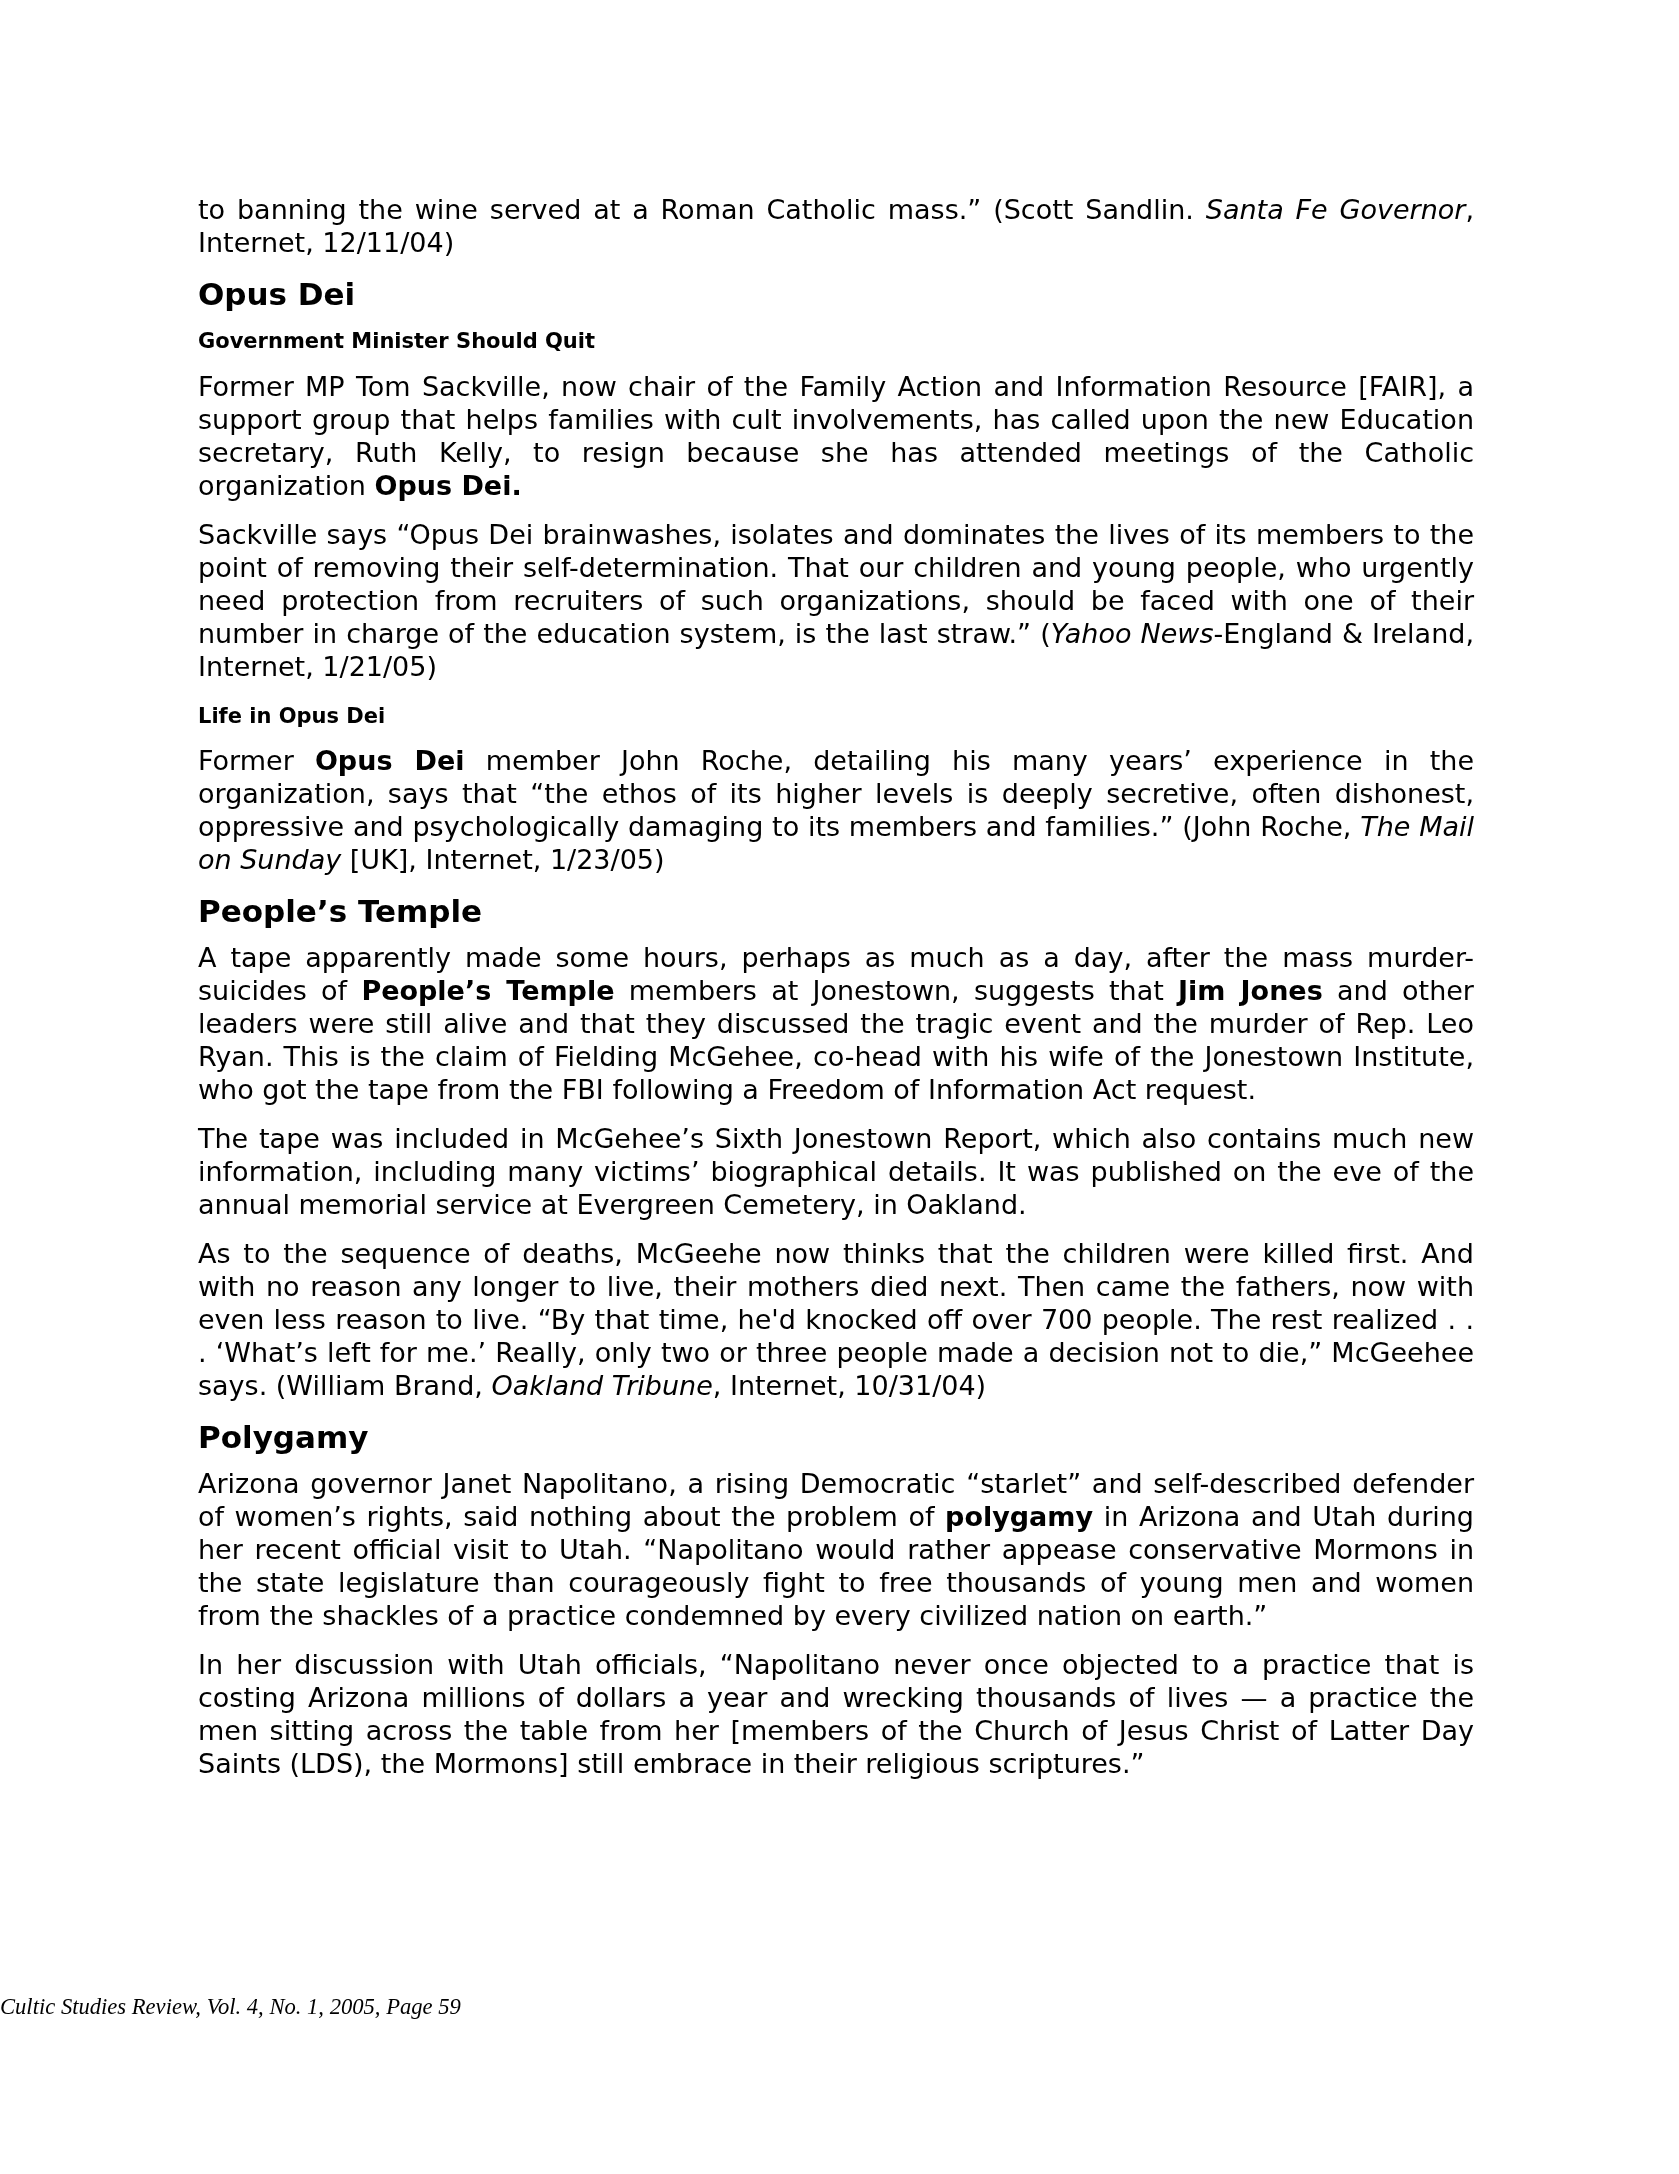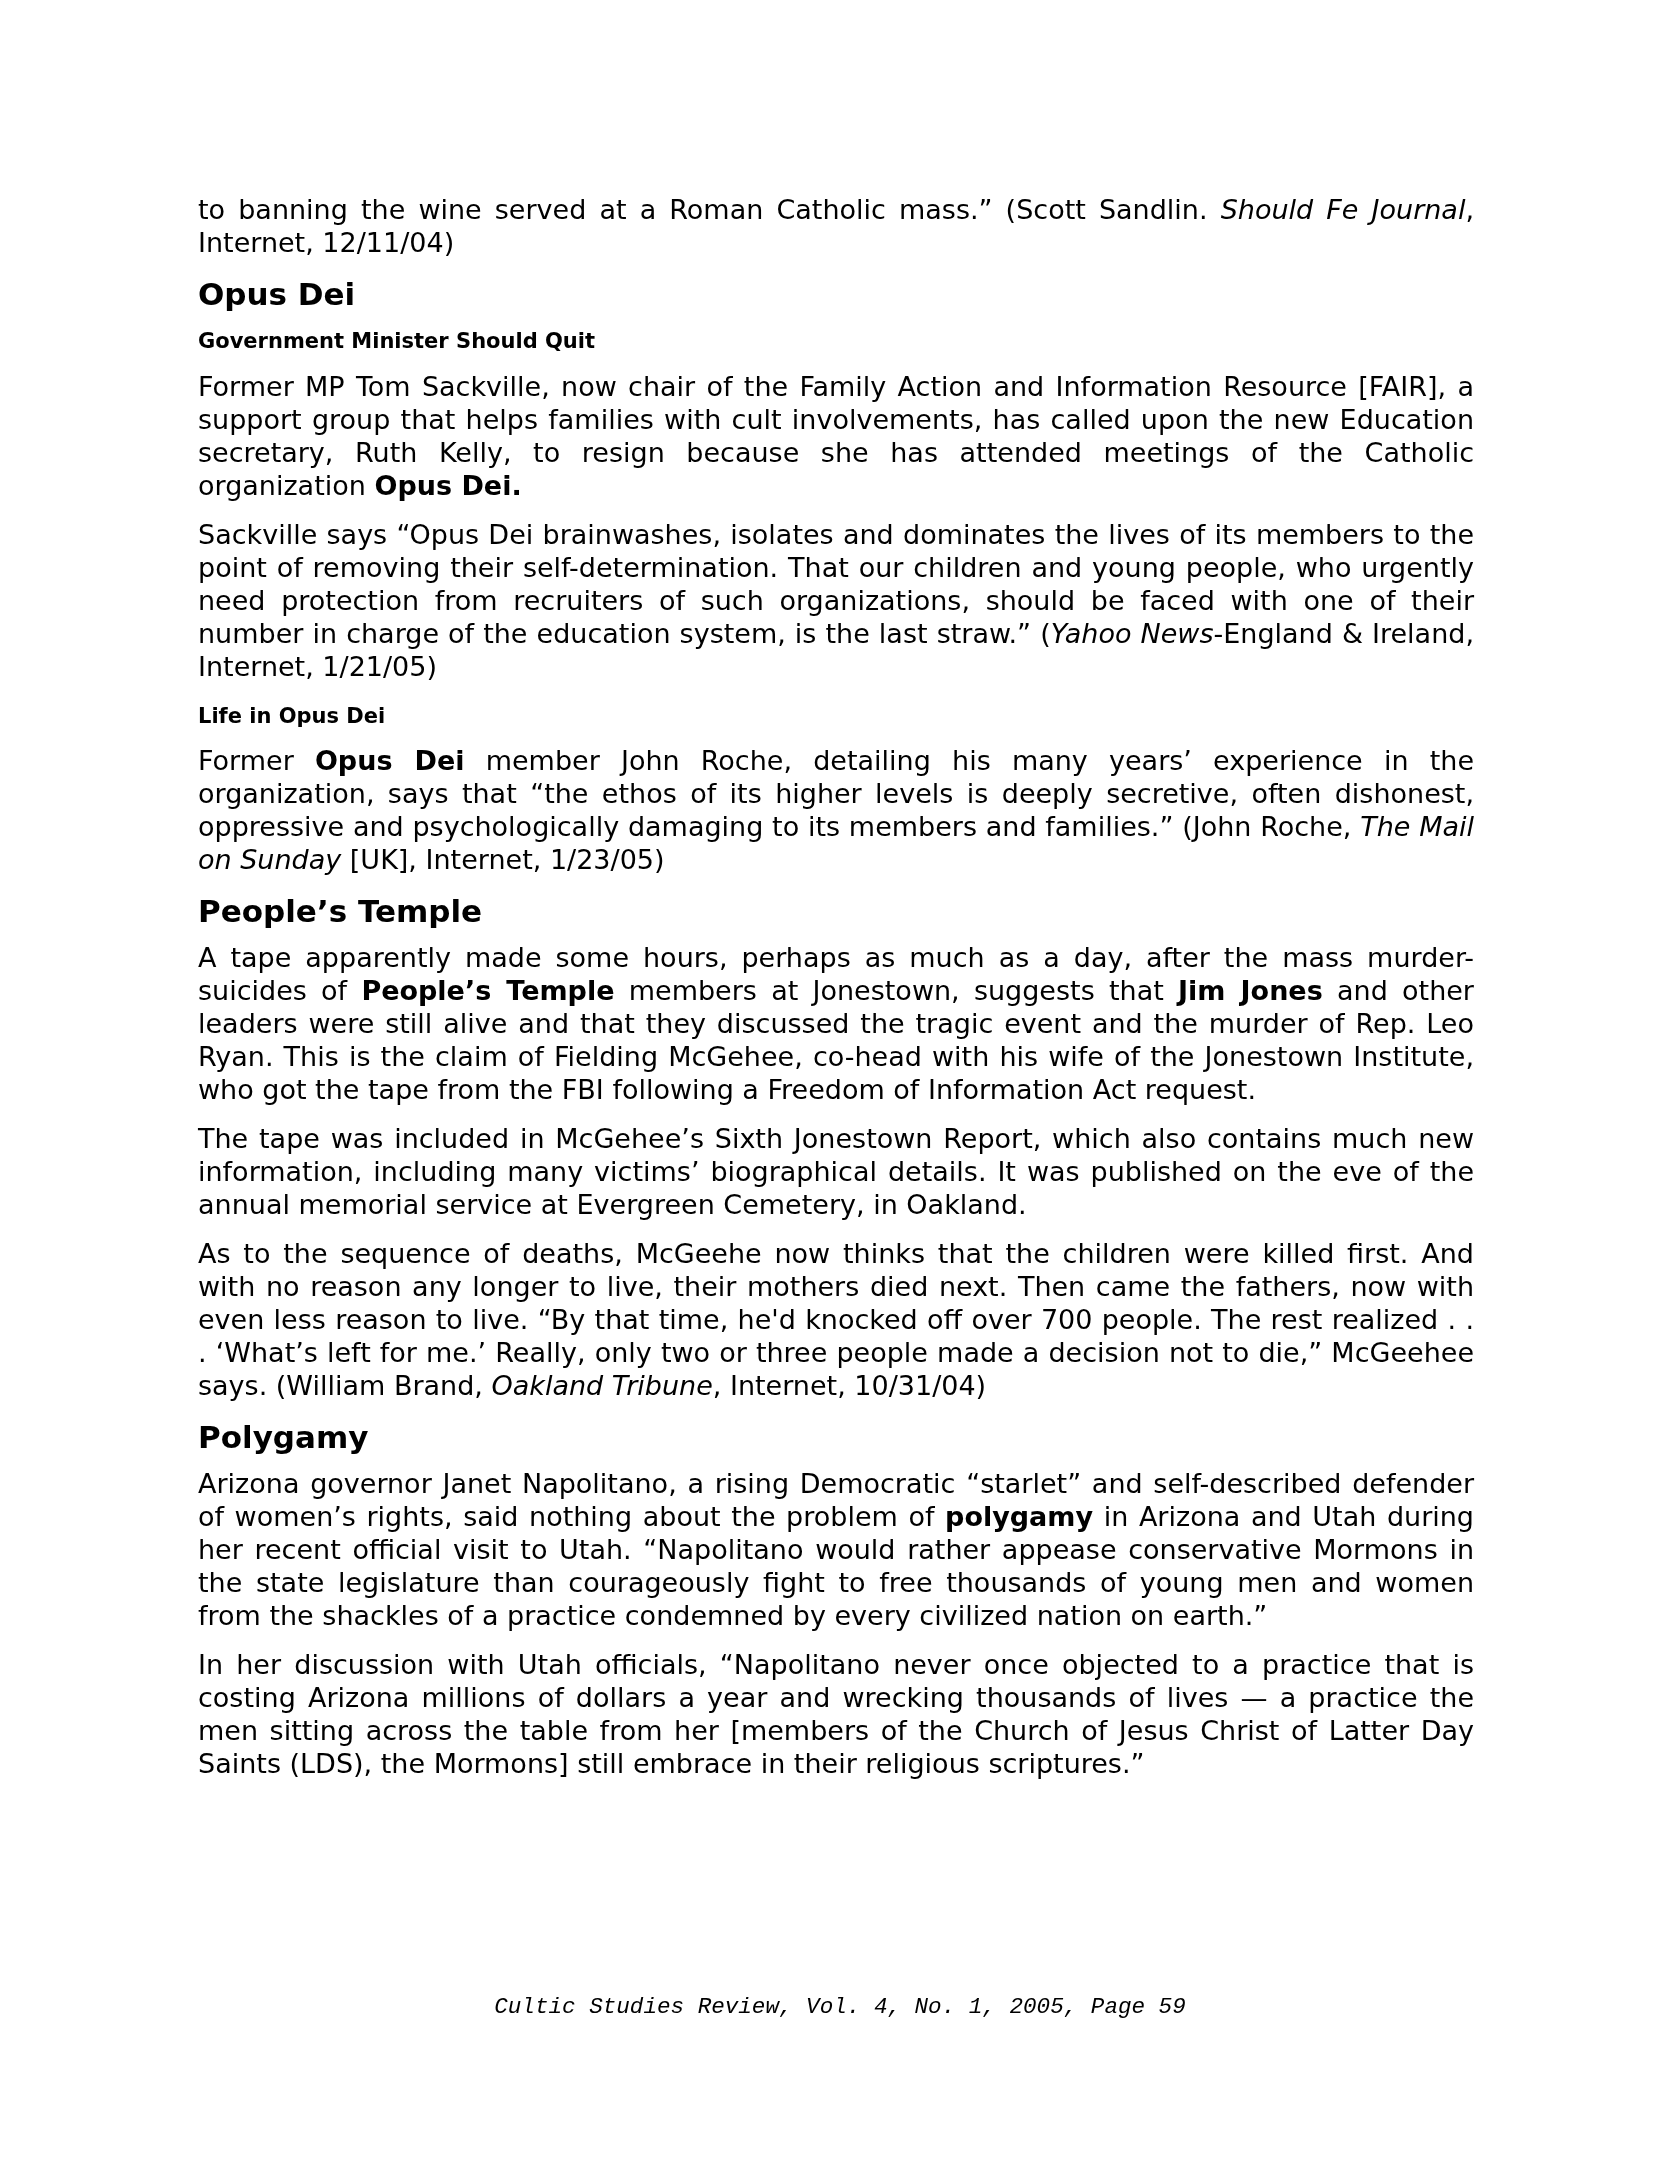--- a/index.html
+++ b/index.html
@@ -14,35 +14,34 @@
     font-size: 27px;
     line-height: 33px;
   }
   p { margin: 0 0 16px 0; text-align: justify; }
   h2 { font-size: 31px; line-height: 38px; font-weight: bold; margin: 9.4px 0 11.3px 0; }
   h3 { font-size: 21px; line-height: 34px; font-weight: bold; margin: 3.8px 0 11.3px 0; }
   .footer {
     position: absolute;
     left: 0; right: 0;
     top: 1994px;
-    text-align: center;
-    font-family: Liberation Mono, monospace;
+    font-family: Liberation Serif, serif;
     font-style: italic;
     font-size: 22.6px;
     color: #000;
   }
   b { font-weight: bold; }
   i { font-style: italic; }
 </style>
 </head>
 <body>
 
 <div class="page">
 
-  <p><span>to banning the wine served at a Roman Catholic mass.”  (Scott Sandlin. </span><i>Should Fe Journal</i><span>, Internet, 12/11/04)</span></p>
+  <p><span>to banning the wine served at a Roman Catholic mass.”  (Scott Sandlin. </span><i>Santa Fe Governor</i><span>, Internet, 12/11/04)</span></p>
 
   <h2>Opus Dei</h2>
   <h3>Government Minister Should Quit</h3>
   <p><span>Former MP Tom Sackville, now chair of the Family Action and Information Resource [FAIR], a support group that helps families with cult involvements, has called upon the new Education secretary, Ruth Kelly, to resign because she has attended meetings of the Catholic organization </span><b>Opus Dei.</b></p>
   <p><span>Sackville says “Opus Dei brainwashes, isolates and dominates the lives of its members to the point of removing their self-determination. That our children and young people, who urgently need protection from recruiters of such organizations, should be faced with one of their number in charge of the education system, is the last straw.” (</span><i>Yahoo News</i><span>-England &amp; Ireland, Internet, 1/21/05)</span></p>
 
   <h3>Life in Opus Dei</h3>
   <p><span>Former </span><b>Opus Dei</b><span> member John Roche, detailing his many years’ experience in the organization, says that “the ethos of its higher levels is deeply secretive, often dishonest, oppressive and psychologically damaging to its members and families.” (John Roche, </span><i>The Mail on Sunday</i><span> [UK], Internet, 1/23/05)</span></p>
 
   <h2>People’s Temple</h2>

